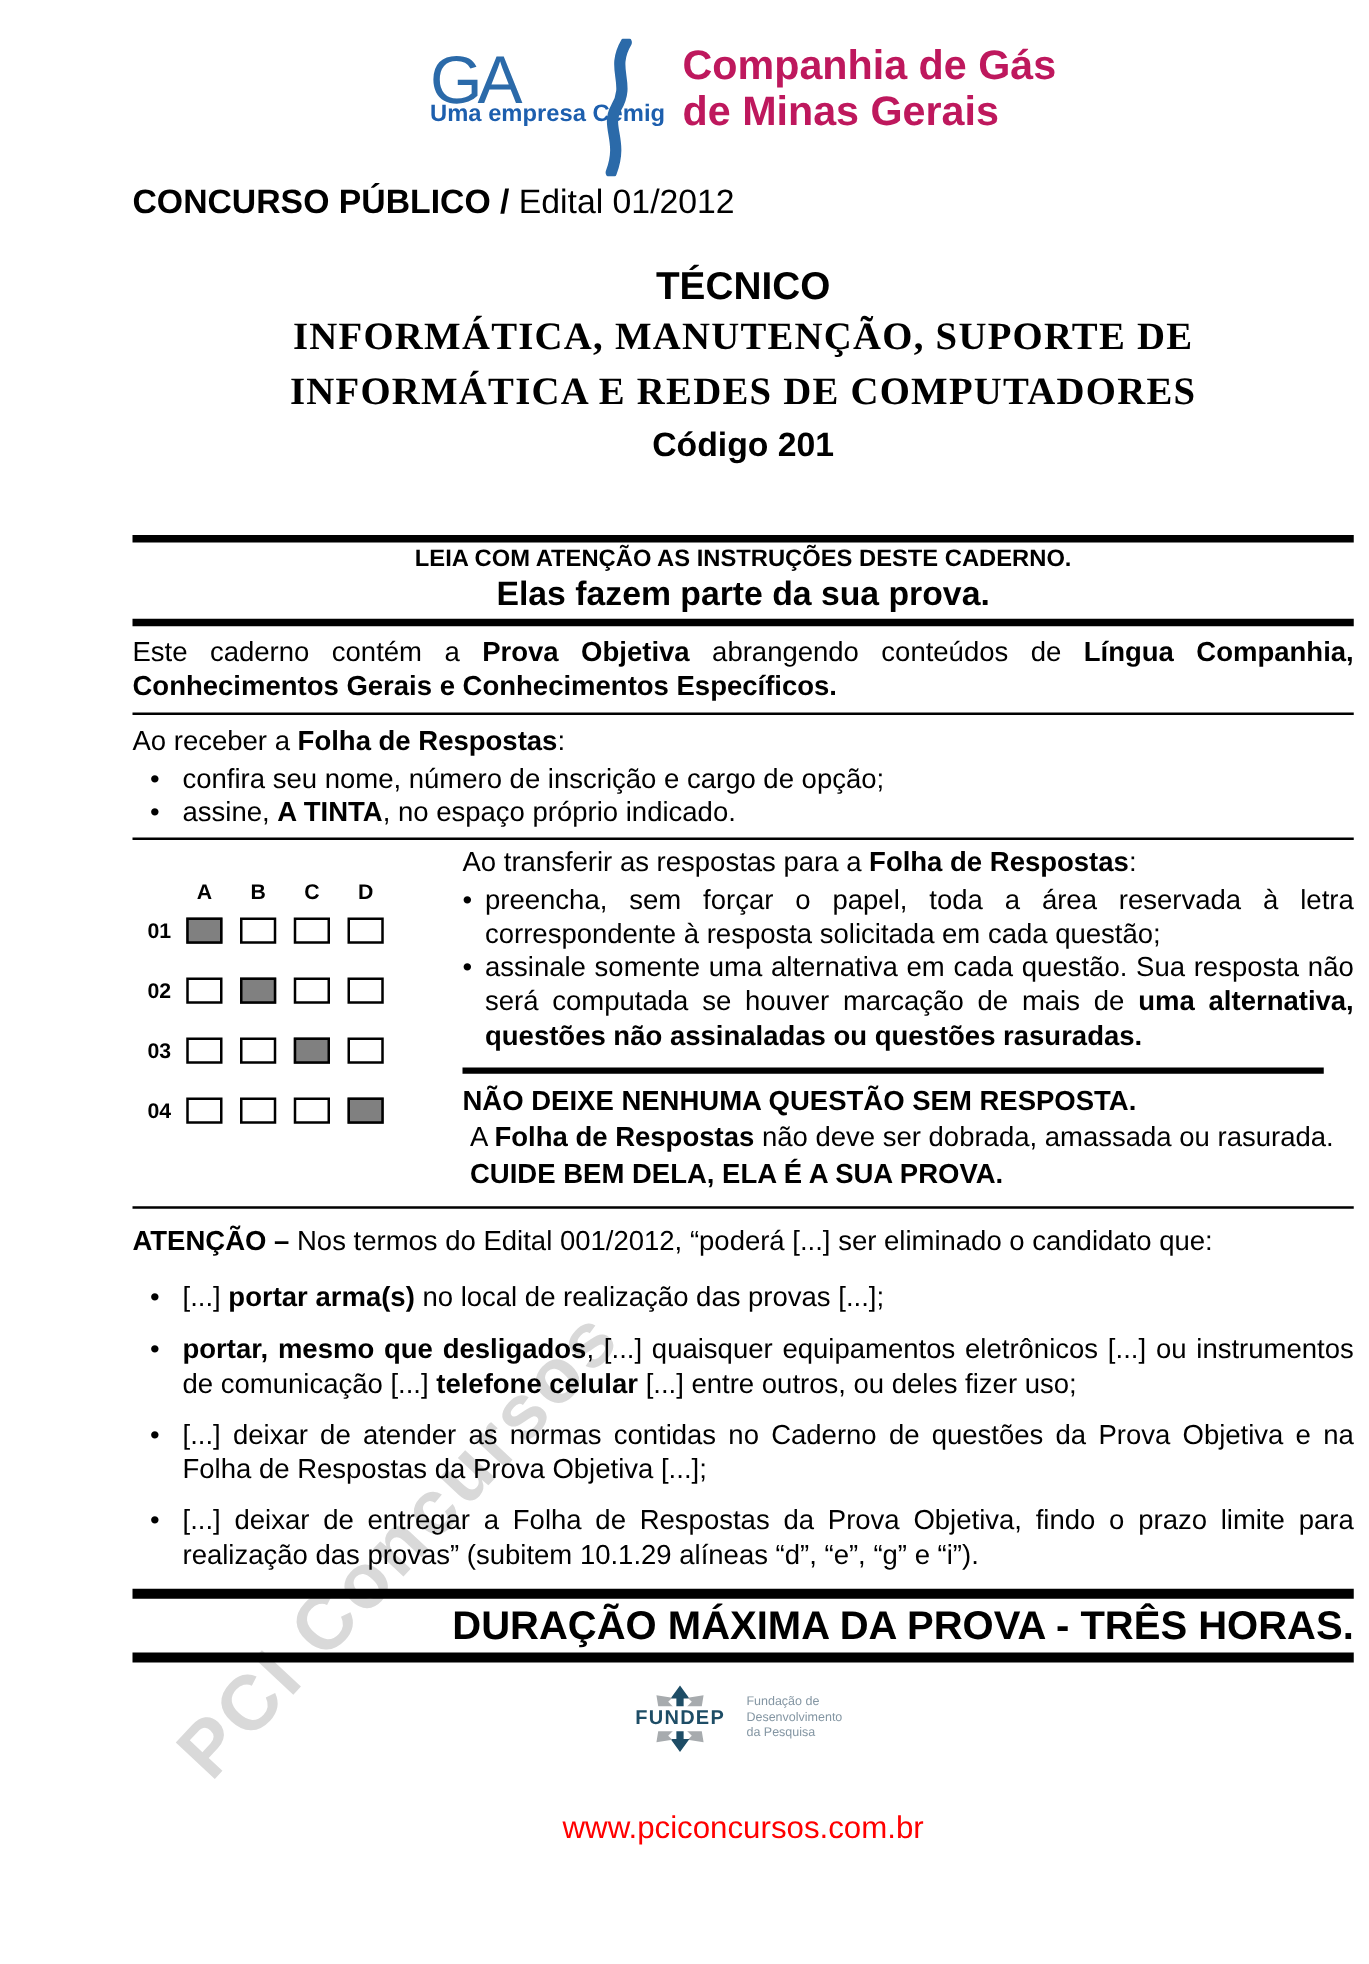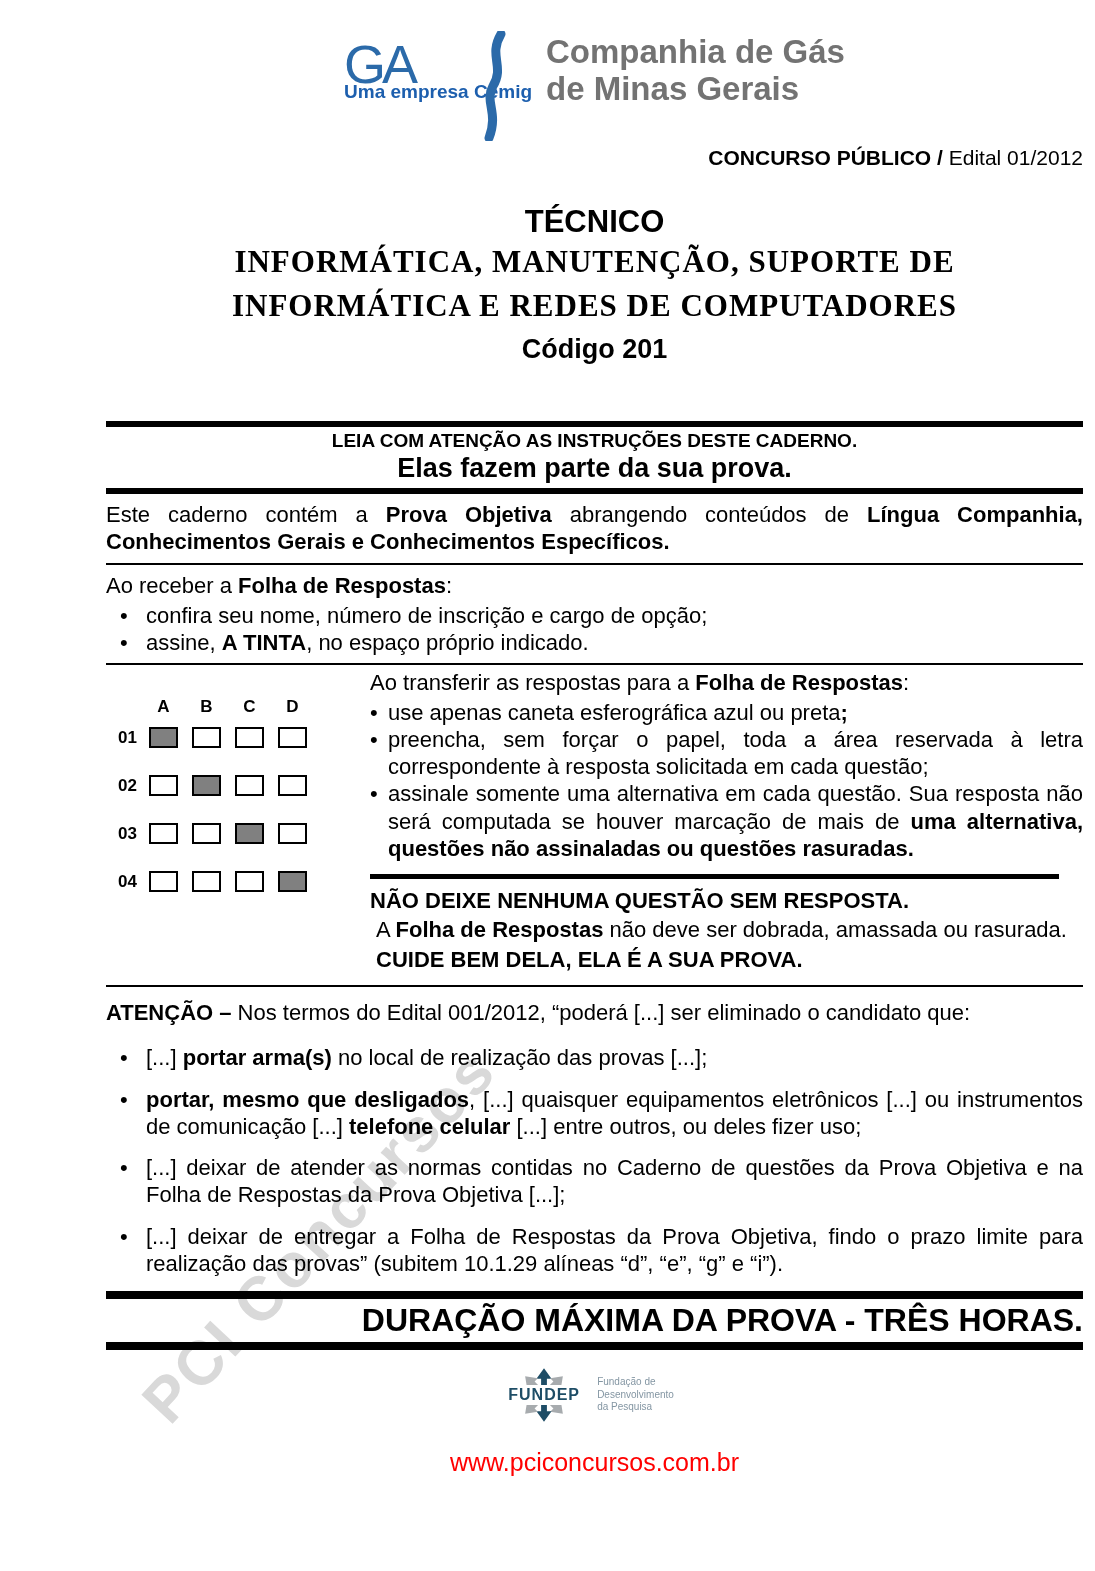--- a/index.html
+++ b/index.html
@@ -10,23 +10,23 @@
 
   
   .logo-row{display:flex;justify-content:center;align-items:center;gap:14px;padding-top:14px;height:112px;}
   .gasmig{position:relative;}
   .gasmig-word{position:relative;display:flex;align-items:flex-start;line-height:1;}
   .ga,.mig{font-size:54px;font-weight:normal;letter-spacing:-4px;line-height:1;}
   .ga{color:#2b6aa9;}
   .mig{color:#3fa9dc;margin-left:34px;}
   .flame{position:absolute;left:138px;top:-6px;height:110px;width:26px;}
   .tagline{text-align:right;font-weight:bold;font-size:19px;color:#1d5fae;margin-top:-10px;}
-  .company{font-size:33px;font-weight:bold;color:#737373;line-height:1.13;}
-
-  .concurso{text-align:right;font-size:21px;margin-top:20px;}
+  .company{font-size:33px;font-weight:bold;color:#be185d;line-height:1.13;}
+
+  .concurso{text-align:left;font-size:27px;margin-top:20px;}
   .title-block{margin-top:34px;text-align:center;}
   .role{font-size:31px;font-weight:bold;}
   .serif{font-family:"Liberation Serif",serif;font-size:31px;font-weight:bold;line-height:44px;letter-spacing:1px;}
   .code{font-size:27px;font-weight:bold;margin-top:6px;}
 
   
   .rule{background:#000;border:0;}
   .rule.thick{height:6px;}
   .rule.thin{height:2px;}
   .rule.mid{height:5px;margin:12px 24px 8px 0;}
@@ -164,21 +164,20 @@
           <div class="grid-row">
             <span class="grid-label">04</span>
             <span class="grid-box"></span>
             <span class="grid-box"></span>
             <span class="grid-box"></span>
             <span class="grid-box filled" style="background: rgb(128, 128, 128);"></span>
           </div>
         </div>
       <div class="right-col">
         <p class="body">Ao transferir as respostas para a <b>Folha de Respostas</b>:</p>
-        <div class="bullet tight just">use apenas caneta esferográfica azul ou preta<b>;</b></div>
         <div class="bullet tight just">preencha, sem forçar o papel, toda a área reservada à letra correspondente à resposta solicitada em cada questão;</div>
         <div class="bullet tight just">assinale somente uma alternativa em cada questão. Sua resposta não será computada se houver marcação de mais de <b>uma alternativa, questões não assinaladas ou questões rasuradas.</b></div>
         <div class="rule mid"></div>
         <div class="body bold">NÃO DEIXE NENHUMA QUESTÃO SEM RESPOSTA.</div>
         <div class="body indent">A <b>Folha de Respostas</b> não deve ser dobrada, amassada ou rasurada.</div>
         <div class="body bold indent">CUIDE BEM DELA, ELA É A SUA PROVA.</div>
       </div>
     </div>
     <div class="rule thin r3"></div>
 

